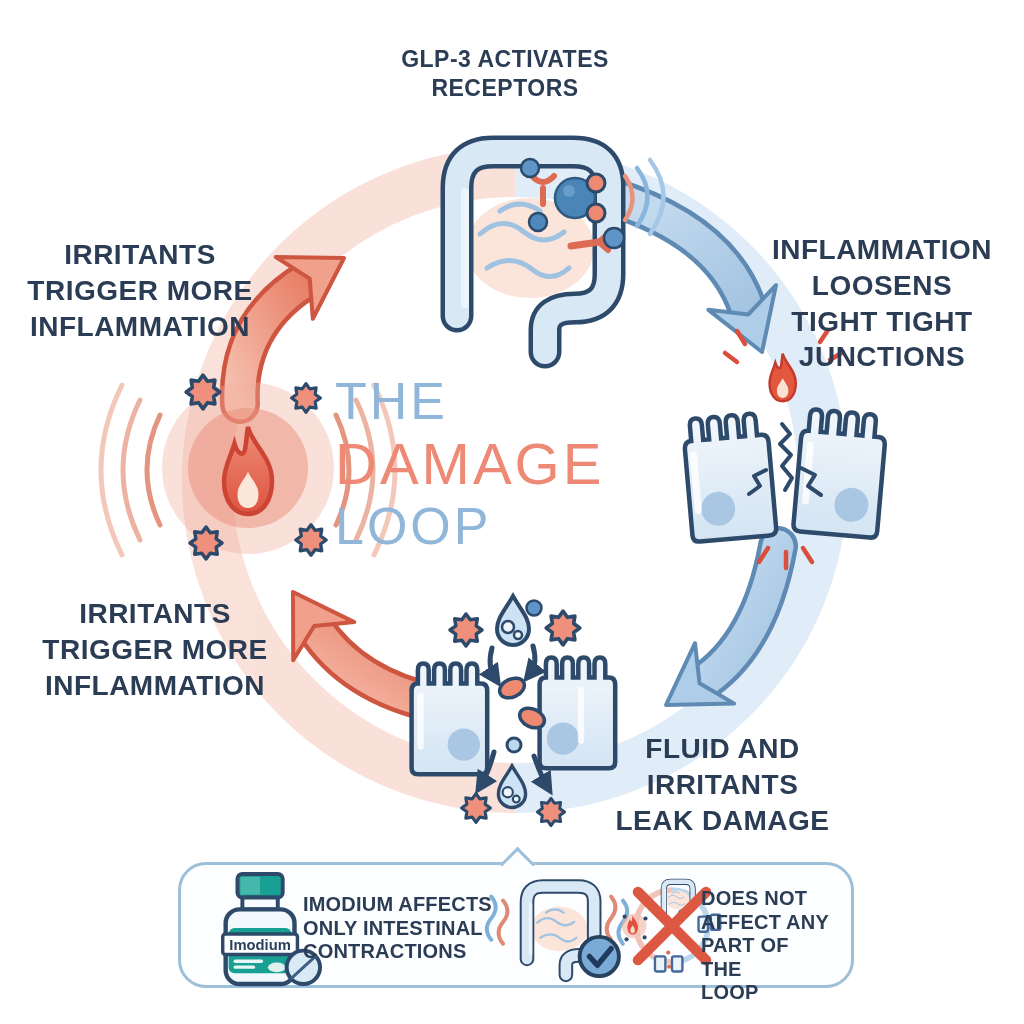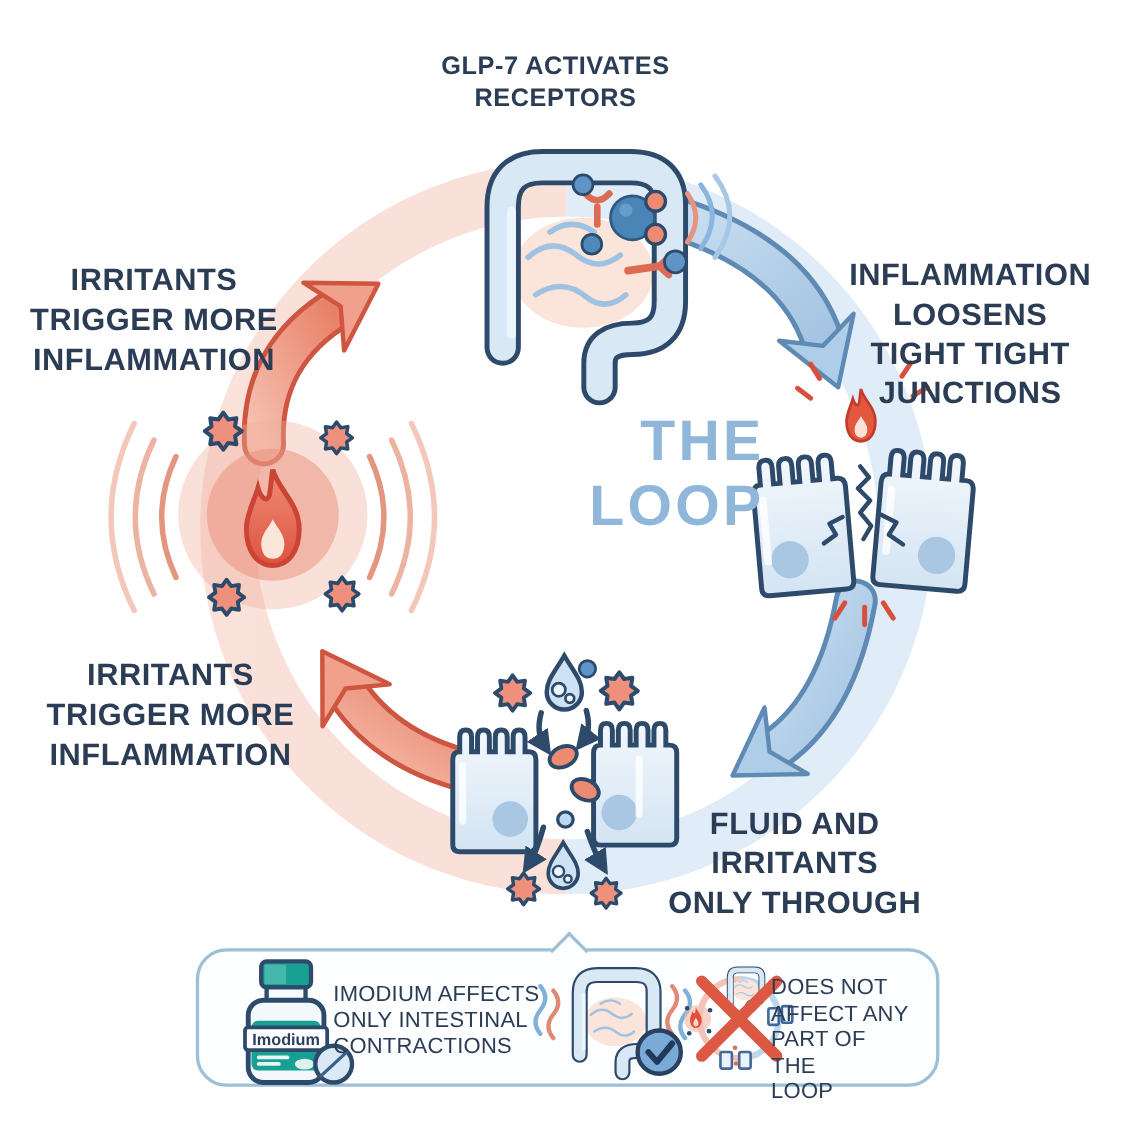--- a/index.html
+++ b/index.html
@@ -2,31 +2,31 @@
 <html><head>
 <meta charset="utf-8">
 <style>
   html,body{margin:0;padding:0;background:#ffffff;}
   #canvas{position:relative;width:1024px;height:1024px;background:#ffffff;overflow:hidden;
           font-family:"Liberation Sans","DejaVu Sans",sans-serif;}
   svg.layer{position:absolute;left:0;top:0;}
   .lbl{position:absolute;font-weight:700;color:#2b3c55;text-align:center;
        white-space:pre-line;letter-spacing:.5px;font-size:28px;line-height:1.28;}
   .lbl-top{font-size:23px;}
-  .title-wrap{position:absolute;left:335px;top:372px;width:360px;text-align:right;
-              font-weight:700;letter-spacing:3px;line-height:1.14;}
+  .title-wrap{position:absolute;left:335px;top:372px;width:360px;text-align:left;
+              font-weight:400;letter-spacing:3px;line-height:1.14;}
   .title-blue{font-size:52px;color:#90b6da;}
   .title-red{font-size:58px;color:#ed8974;}
   
   .panel{position:absolute;left:178px;top:862px;width:676px;height:126px;
          background:#fdfeff;border:3px solid #9dbfd8;border-radius:28px;box-sizing:border-box;}
   .panel-notch{position:absolute;left:324px;top:-13px;width:22px;height:22px;background:#fdfeff;
          border-left:3px solid #9dbfd8;border-top:3px solid #9dbfd8;transform:rotate(45deg);}
   .panel-item{position:absolute;}
-  .panel-text{position:absolute;font-weight:400;color:#2b3c55;font-size:20px;line-height:1.18;
+  .panel-text{position:absolute;font-weight:700;color:#2b3c55;font-size:20px;line-height:1.18;
               letter-spacing:.2px;white-space:pre-line;text-align:left;}
 </style>
 </head>
 <body>
 
 <div id="canvas">
 
 <svg class="layer" width="1024" height="1024" viewBox="0 0 1024 1024">
   <defs>
     <linearGradient id="cellGrad" x1="0" y1="0" x2="0" y2="1">
@@ -187,38 +187,39 @@
     <ellipse cx="532" cy="718" rx="13" ry="9" transform="rotate(25 532 718)" fill="#ee8a72" stroke="#2c4a6b" stroke-width="3.5"></ellipse>
     <circle cx="514" cy="745" r="7" fill="#bcd9ef" stroke="#2c4a6b" stroke-width="3"></circle>
     <use href="#dropgroup" transform="translate(512,788) scale(0.85)"></use>
     <path d="M 494 752 q -6 22 -13 33" fill="none" stroke="#2e4a6b" stroke-width="5" stroke-linecap="round" marker-end="url(#mnav)"></path>
     <path d="M 534 756 q 7 20 13 30" fill="none" stroke="#2e4a6b" stroke-width="5" stroke-linecap="round" marker-end="url(#mnav)"></path>
     <use href="#blob" transform="translate(476,808) scale(0.9)"></use>
     <use href="#blob" transform="translate(551,812) scale(0.85)"></use>
   </g>
 </svg>
 
-<div class="lbl lbl-top" style="left:355px;top:45px;width:300px;">GLP-7 ACTIVATES
+<div class="lbl lbl-top" style="left:355px;top:45px;width:300px;">GLP-3 ACTIVATES
 RECEPTORS</div>
 <div class="lbl" style="left:762px;top:232px;width:240px;">INFLAMMATION
 LOOSENS
 TIGHT TIGHT
 JUNCTIONS</div>
 <div class="lbl" style="left:15px;top:237px;width:250px;">IRRITANTS
 TRIGGER MORE
 INFLAMMATION</div>
 <div class="lbl" style="left:30px;top:596px;width:250px;">IRRITANTS
 TRIGGER MORE
 INFLAMMATION</div>
 <div class="lbl" style="left:595px;top:731px;width:255px;">FLUID AND
 IRRITANTS
-ONLY THROUGH</div>
+LEAK DAMAGE</div>
 
 <div class="title-wrap">
   <div class="title-blue">THE</div>
+  <div class="title-red">DAMAGE</div>
   <div class="title-blue">LOOP</div>
 </div>
 
 <div class="panel">
   <div class="panel-notch"></div>
 
   <svg class="panel-item" style="left:20px;top:6px;" width="128" height="118" viewBox="0 0 130 120">
     <rect x="37" y="3" width="46" height="24" rx="5" fill="#18a095" stroke="#2e4a6b" stroke-width="4"></rect>
     <rect x="40" y="6" width="20" height="18" fill="#45b7ab"></rect>
     <rect x="42" y="27" width="36" height="12" rx="2" fill="#f7fbfd" stroke="#2e4a6b" stroke-width="4"></rect>

